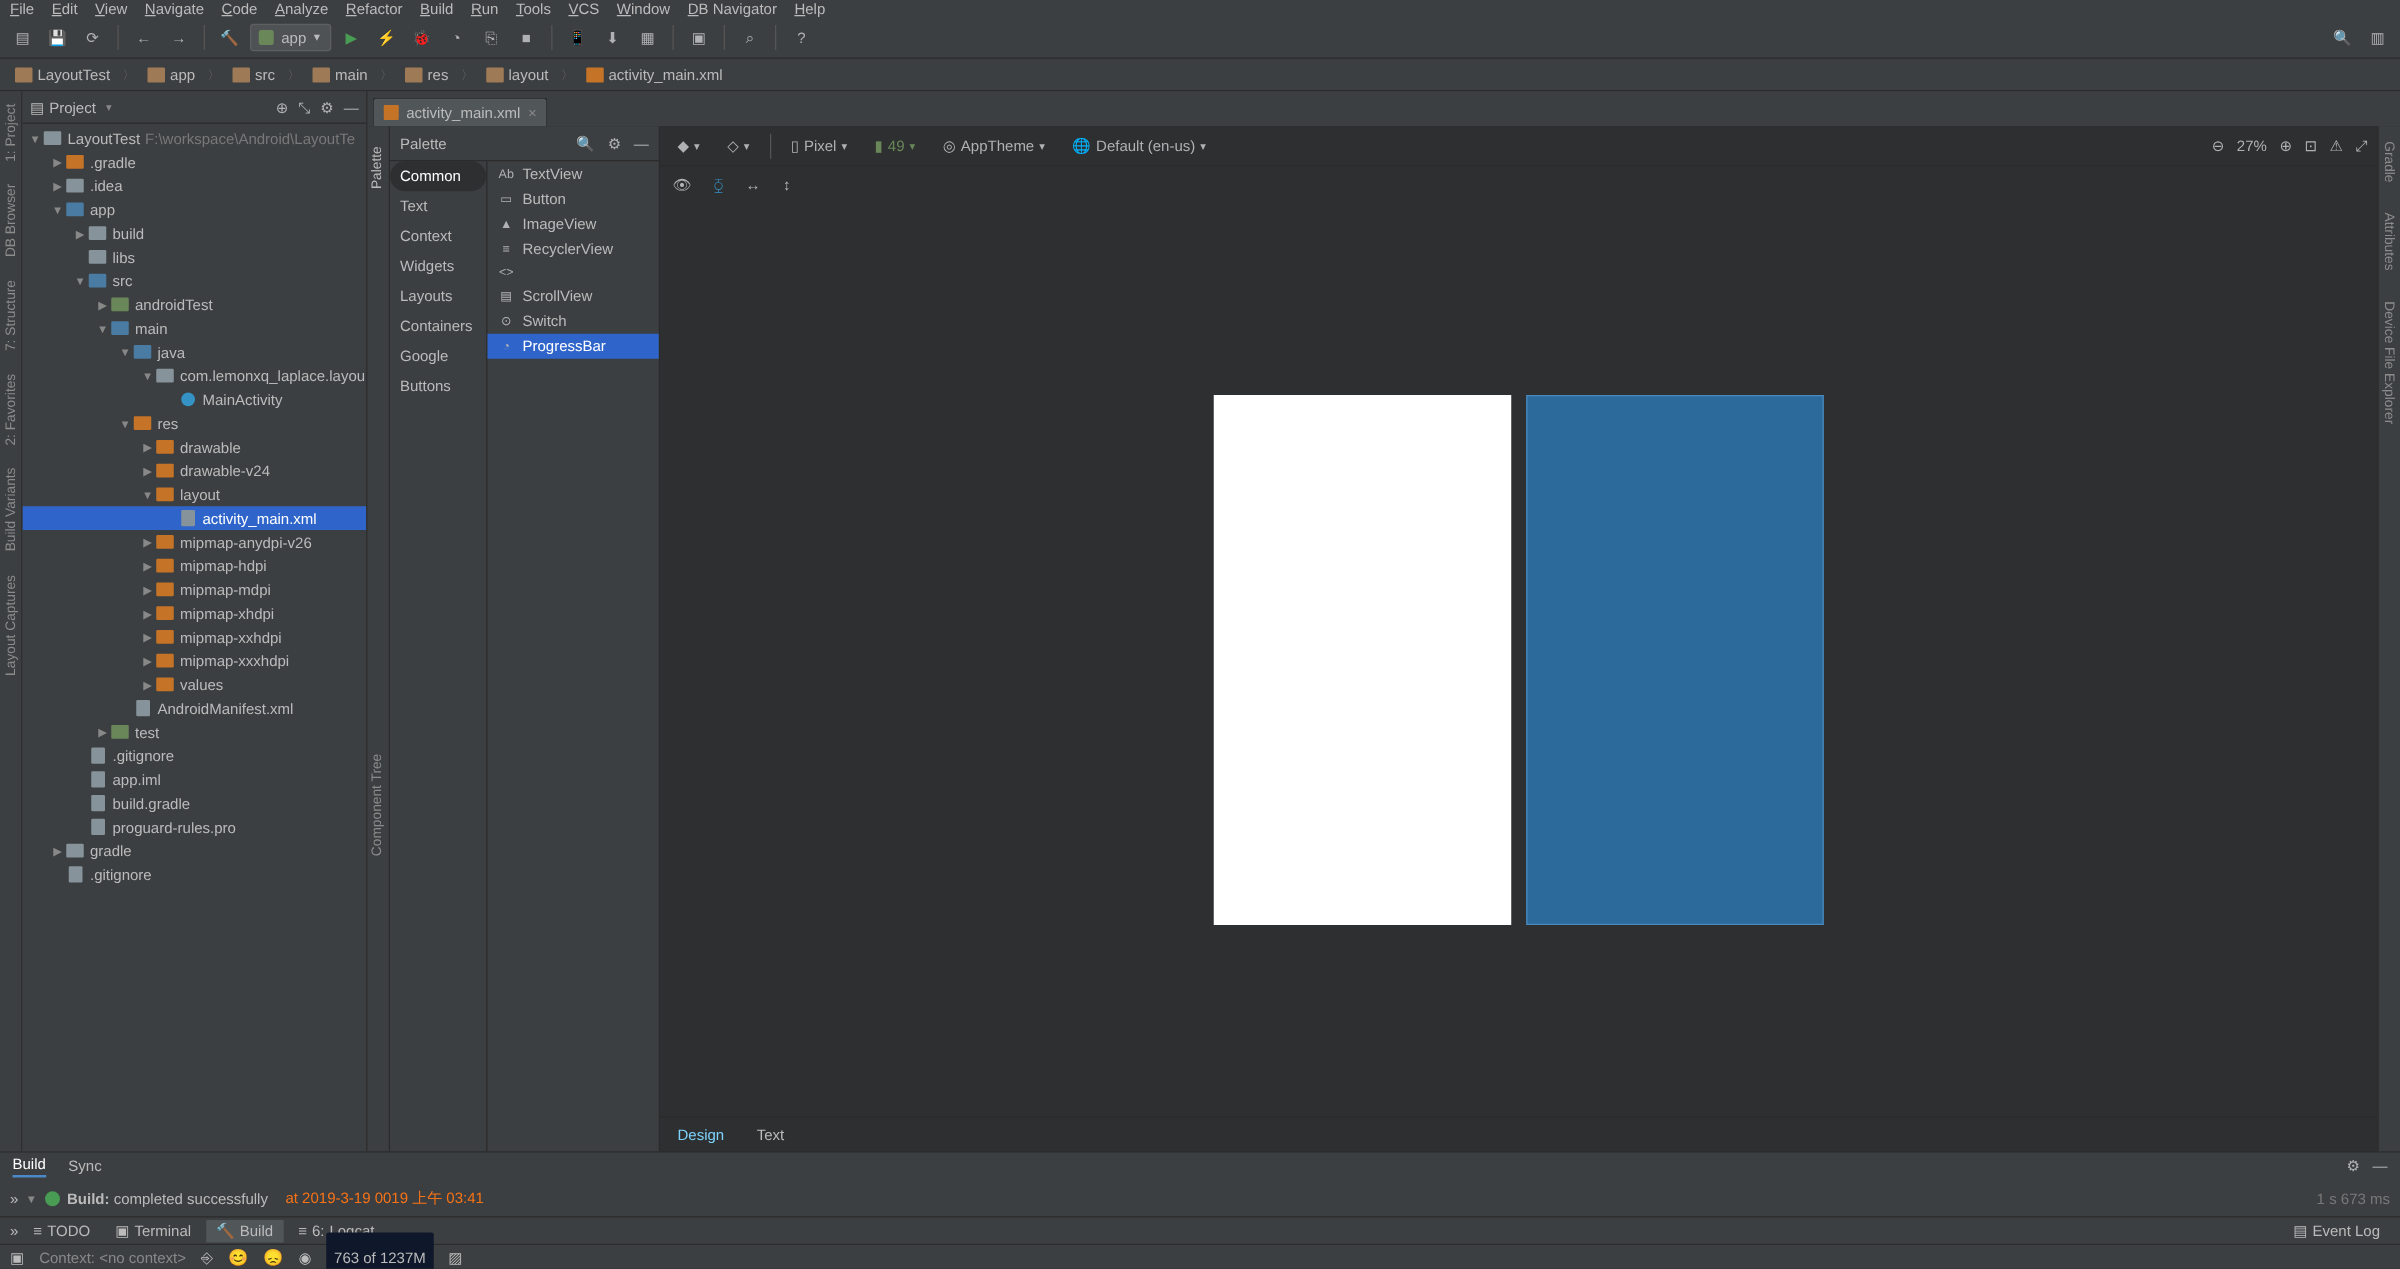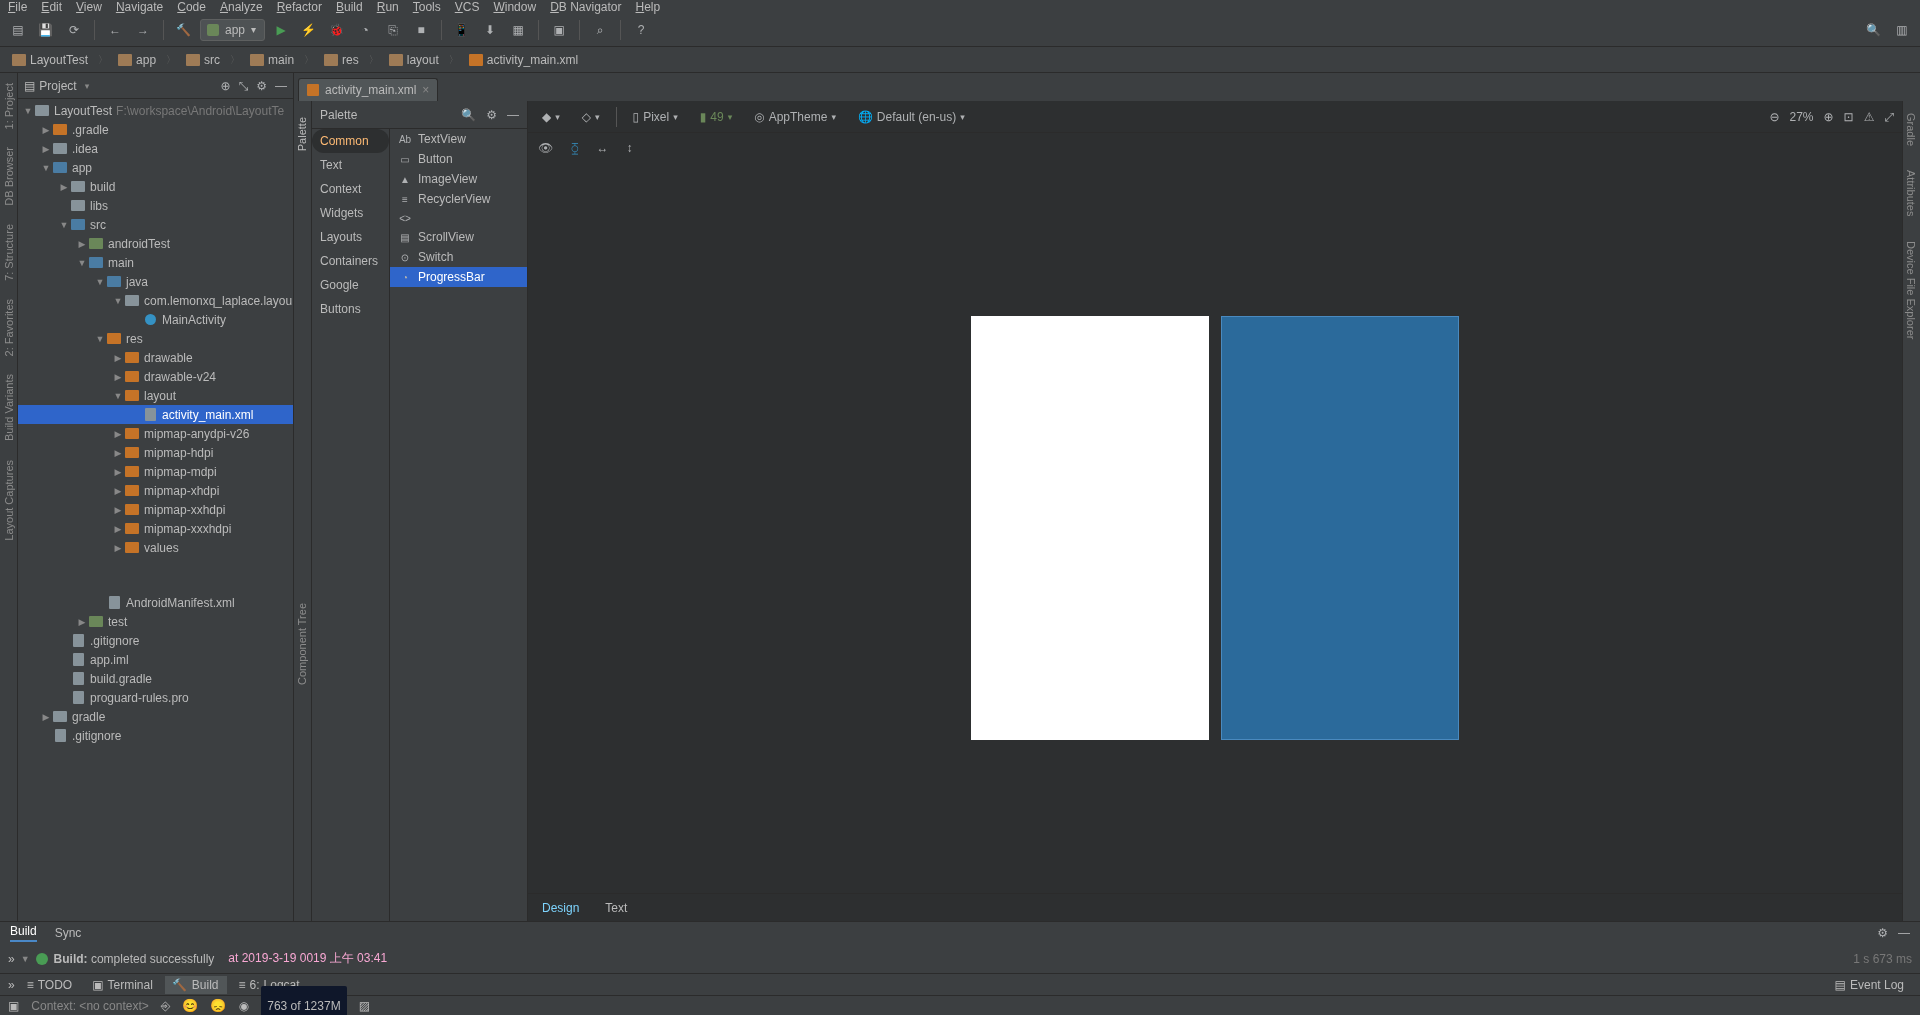--- a/index.html
+++ b/index.html
@@ -67,21 +67,21 @@
 .pal-rail .vtxt { writing-mode: vertical-rl; transform: rotate(180deg); font-size: 11px; color: #bbb; padding: 16px 2px; }
 .pal-rail .vtxt2 { writing-mode: vertical-rl; transform: rotate(180deg); font-size: 11px; color: #8c8c8c; padding: 16px 2px; margin-top: 420px; }
 
 .palette { width: 216px; background: #3c3f41; border-right: 1px solid #2b2b2b; display: flex; flex-direction: column; }
 .pal-hdr { height: 28px; display: flex; align-items: center; padding: 0 8px; border-bottom: 1px solid #2b2b2b; }
 .pal-hdr .title { flex: 1; }
 .pal-hdr .acts { display: flex; gap: 10px; color: #afb1b3; }
 .pal-body { flex: 1; display: flex; }
 .pal-cat { width: 78px; border-right: 1px solid #2b2b2b; }
 .pal-cat div { padding: 5px 8px; cursor: default; }
-.pal-cat .sel { background: #2d2f30; color: #fdba74; border-radius: 12px; }
+.pal-cat .sel { background: #2d2f30; color: #ffffff; border-radius: 12px; }
 .pal-items { flex: 1; }
 .pal-items div { padding: 3px 8px; display: flex; align-items: center; gap: 6px; cursor: default; }
 .pal-items div.sel { background: #2f65ca; color: #fff; }
 .pal-items .pi { width: 14px; height: 12px; display: inline-flex; align-items: center; justify-content: center; color: #afb1b3; font-size: 10px; }
 
 
 .surface { flex: 1; display: flex; flex-direction: column; background: #2d2f30; }
 .surf-tb { height: 32px; border-bottom: 1px solid #2b2b2b; display: flex; align-items: center; padding: 0 8px; gap: 10px; color: #afb1b3; }
 .surf-tb .grp { display: flex; align-items: center; gap: 4px; padding: 0 6px; }
 .surf-tb .sep { width: 1px; height: 20px; background: #555; }
@@ -104,21 +104,21 @@
 .buildpanel { height: 52px; border-top: 1px solid #2b2b2b; display: flex; flex-direction: column; }
 .bp-tabs { height: 22px; display: flex; align-items: center; padding: 0 10px; gap: 18px; }
 .bp-tabs span { cursor: default; }
 .bp-tabs .act { color: #fff; border-bottom: 2px solid #4a88c7; padding-bottom: 2px; }
 .bp-tabs .right { margin-left: auto; display: flex; gap: 10px; color: #afb1b3; }
 .bp-body { flex: 1; display: flex; align-items: center; padding: 0 8px; gap: 6px; }
 .bp-body .tw { color: #888; font-size: 9px; }
 .bp-body .ok { width: 12px; height: 12px; background: #499c54; border-radius: 50%; }
 .bp-body .msg { color: #bbb; }
 .bp-body .msg b { font-weight: bold; }
-.bp-body .ts { color: #f9a8d4; margin-left: 8px; }
+.bp-body .ts { color: #f97316; margin-left: 8px; }
 .bp-body .dur { margin-left: auto; color: #787878; }
 
 
 .tooltabs { height: 22px; border-top: 1px solid #2b2b2b; display: flex; align-items: center; padding: 0 8px; gap: 4px; }
 .tooltabs .tt { padding: 2px 8px; display: flex; align-items: center; gap: 4px; cursor: default; color: #bbb; }
 .tooltabs .tt.act { background: #515658; }
 .tooltabs .right { margin-left: auto; }
 
 
 .status { height: 20px; border-top: 1px solid #2b2b2b; display: flex; align-items: center; padding: 0 8px; gap: 12px; font-size: 11px; }
@@ -284,21 +284,21 @@
           </span>mipmap-xhdpi</div>
         <div class="node" style="padding-left: 94px;"><span class="tw">▶</span><span class="ic">
             <span class="fldr or"></span>
           </span>mipmap-xxhdpi</div>
         <div class="node" style="padding-left: 94px;"><span class="tw">▶</span><span class="ic">
             <span class="fldr or"></span>
           </span>mipmap-xxxhdpi</div>
         <div class="node" style="padding-left: 94px;"><span class="tw">▶</span><span class="ic">
             <span class="fldr or"></span>
           </span>values</div>
-        <div class="node" style="padding-left: 76px; margin-top: 36px;"><span class="tw"></span><span class="ic">
+        <div class="node" style="padding-left: 76px;"><span class="tw"></span><span class="ic">
             <span class="ffile yl"></span>
           </span>AndroidManifest.xml</div>
         <div class="node" style="padding-left: 58px;"><span class="tw">▶</span><span class="ic">
             <span class="fldr gr"></span>
           </span>test</div>
         <div class="node" style="padding-left: 40px;"><span class="tw"></span><span class="ic">
             <span class="ffile "></span>
           </span>.gitignore</div>
         <div class="node" style="padding-left: 40px;"><span class="tw"></span><span class="ic">
             <span class="ffile "></span>

